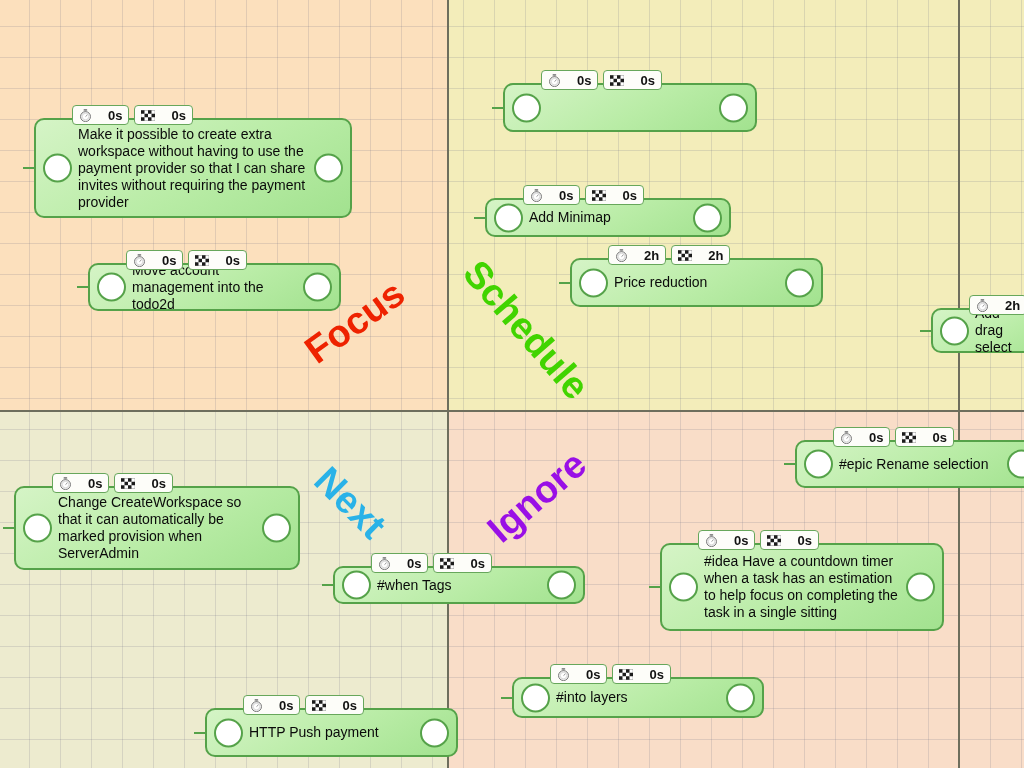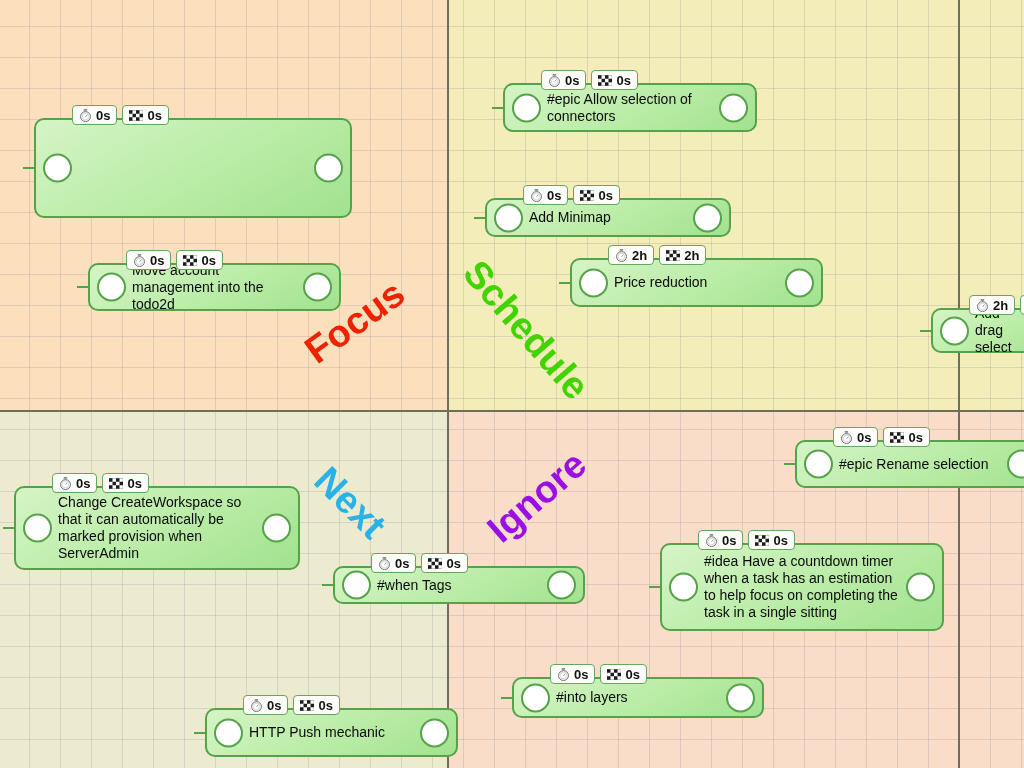--- a/index.html
+++ b/index.html
@@ -22,21 +22,21 @@
     background:linear-gradient(150deg,#d5f4c6 0%,#b9ecA6 55%,#a2e28f 100%);
     display:flex;align-items:center;box-sizing:border-box;}
   .card-text{flex:1;margin:4px 38px 4px 42px;font-size:14px;line-height:17px;color:#0a0a0a;}
   .card-text.tight{}
   .port{position:absolute;width:29px;height:29px;border-radius:50%;
     background:#fff;border:2.5px solid #55a249;box-sizing:border-box;top:50%;transform:translateY(-50%);}
   .port-l{left:7px;}
   .port-r{right:7px;}
   .stub{position:absolute;left:-13px;top:calc(50% - 1px);width:13px;height:2px;background:#55a249;}
   .badges{position:absolute;top:-15px;left:36px;display:flex;gap:5px;z-index:6;}
-  .badge{display:flex;align-items:center;gap:4px;height:20px;padding:0 6px;
+  .badge{display:flex;align-items:center;gap:16px;height:20px;padding:0 6px;
     background:#fdfdf9;border:1.5px solid #67a75b;border-radius:4px;
     font-size:13px;font-weight:700;color:#111;box-sizing:border-box;white-space:nowrap;}
   .badge svg{display:block;}
 </style>
 </head>
 <body>
 
 <svg width="0" height="0" style="position:absolute">
   <defs>
     <g id="ic-stopwatch">
@@ -85,20 +85,21 @@
         <span>0s</span>
       </span>
       <span class="badge">
         <svg width="14" height="11" viewBox="0 0 14 10.5">
             <use href="#ic-flag"></use>
           </svg>
         <span>0s</span>
       </span>
     </div>
     <span class="port port-l"></span>
+    <div class="card-text">Make it possible to create extra workspace without having to use the payment provider so that I can share invites without requiring the payment provider</div>
     <span class="port port-r"></span>
   </div>
 
   <div class="card" style="left:88px;top:263px;width:253px;height:48px">
     <span class="stub"></span>
     <div class="badges">
       <span class="badge">
         <svg width="13" height="13" viewBox="0 0 13 13">
             <use href="#ic-stopwatch"></use>
           </svg>
@@ -126,21 +127,20 @@
         <span>0s</span>
       </span>
       <span class="badge">
         <svg width="14" height="11" viewBox="0 0 14 10.5">
             <use href="#ic-flag"></use>
           </svg>
         <span>0s</span>
       </span>
     </div>
     <span class="port port-l"></span>
-    <div class="card-text">#epic Allow selection of connectors</div>
     <span class="port port-r"></span>
   </div>
 
   <div class="card" style="left:485px;top:198px;width:246px;height:39px">
     <span class="stub"></span>
     <div class="badges">
       <span class="badge">
         <svg width="13" height="13" viewBox="0 0 13 13">
             <use href="#ic-stopwatch"></use>
           </svg>
@@ -249,21 +249,21 @@
         <span>0s</span>
       </span>
       <span class="badge">
         <svg width="14" height="11" viewBox="0 0 14 10.5">
             <use href="#ic-flag"></use>
           </svg>
         <span>0s</span>
       </span>
     </div>
     <span class="port port-l"></span>
-    <div class="card-text">HTTP Push mechanic</div>
+    <div class="card-text">HTTP Push payment</div>
     <span class="port port-r"></span>
   </div>
 
   <div class="card" style="left:795px;top:440px;width:250px;height:48px">
     <span class="stub"></span>
     <div class="badges">
       <span class="badge">
         <svg width="13" height="13" viewBox="0 0 13 13">
             <use href="#ic-stopwatch"></use>
           </svg>

